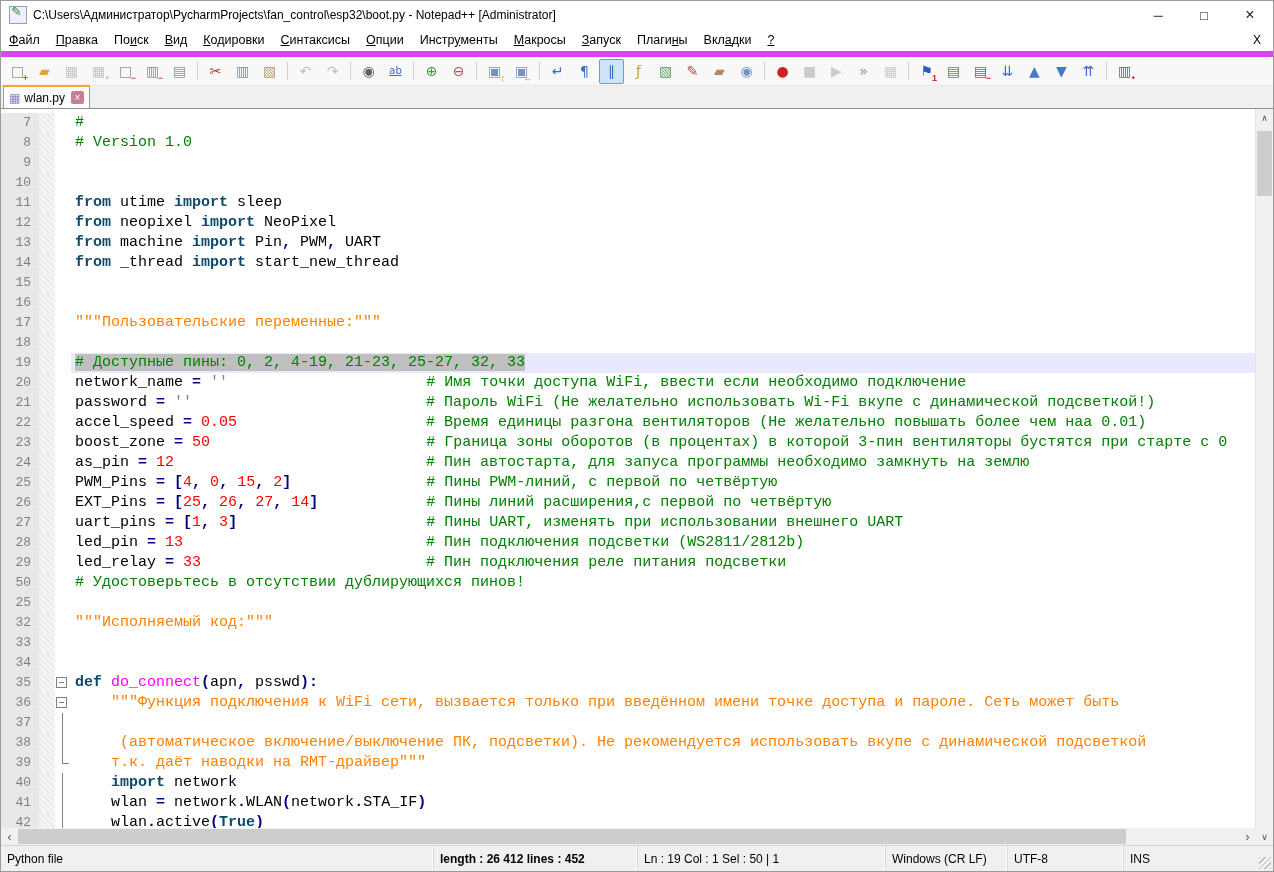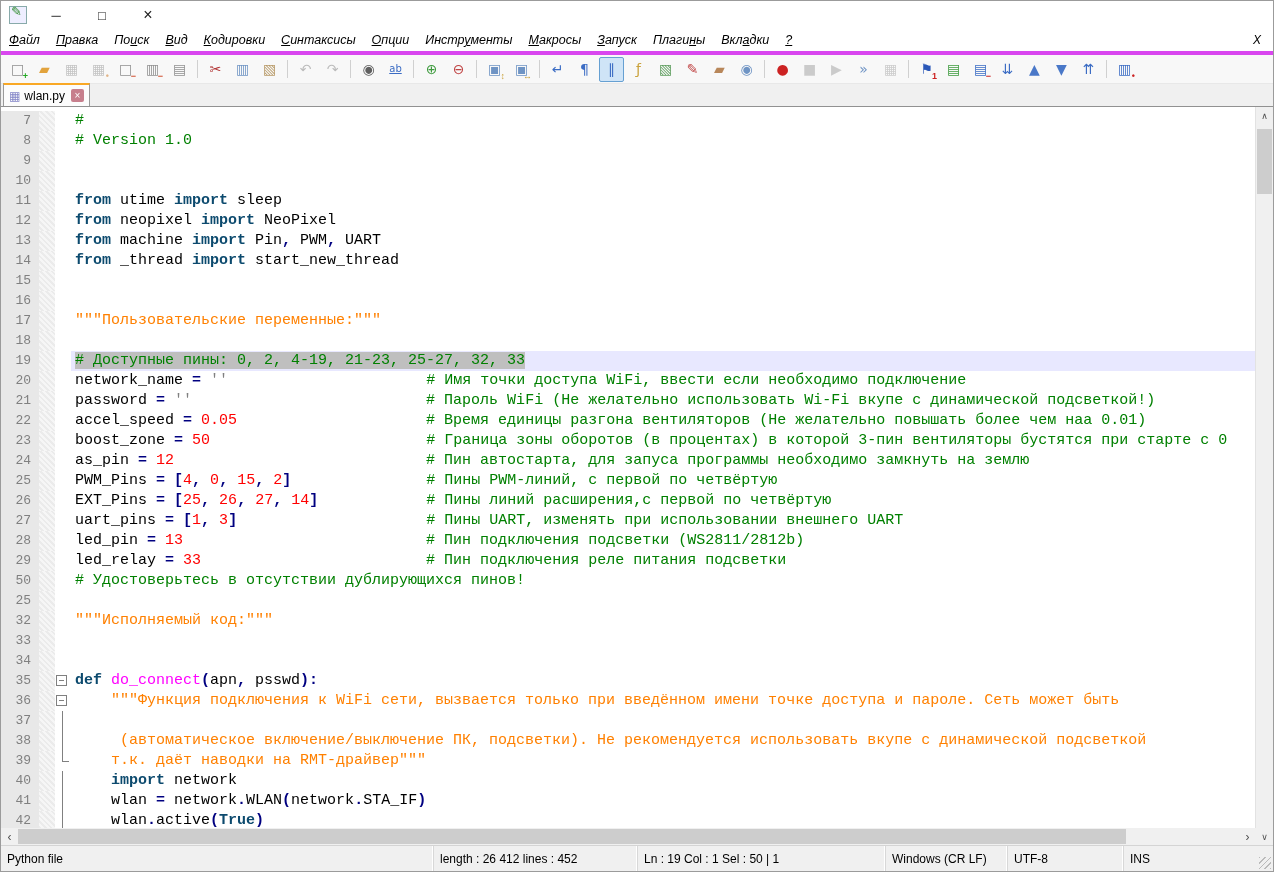--- a/index.html
+++ b/index.html
@@ -7,21 +7,21 @@
     font-family:"Liberation Sans",sans-serif;display:flex;flex-direction:column;overflow:hidden;}
   
   .titlebar{height:28px;background:#fff;display:flex;align-items:center;flex:0 0 auto;}
   .app-icon{width:16px;height:16px;margin:0 6px 0 8px;border:1px solid #8aa;background:#eef;position:relative;flex:0 0 auto;}
   .app-icon span{position:absolute;left:1px;top:-3px;color:#2e8b2e;font-size:13px;}
   .title-text{font-size:12px;color:#000;flex:1;white-space:nowrap;overflow:hidden;}
   .winbtn{width:46px;height:28px;display:flex;align-items:center;justify-content:center;
     font-size:13px;color:#222;flex:0 0 auto;cursor:default;}
   
   .menubar{height:22px;background:#fff;display:flex;align-items:center;font-size:12.5px;
-    border-bottom:4px solid #d946ef;flex:0 0 auto;font-style:italic;}
+    border-bottom:6px solid #d946ef;flex:0 0 auto;}
   .menu-item{padding:2px 8px;color:#000;white-space:nowrap;}
   .menu-item u{text-decoration:underline;}
   .menu-spacer{flex:1;}
   .menu-close{padding:2px 12px;font-size:12px;color:#000;}
   
   .toolbar{height:28px;background:#f8f8f8;display:flex;align-items:center;padding-left:3px;
     border-bottom:1px solid #e8e8e8;flex:0 0 auto;}
   .tbtn{width:23px;height:23px;display:flex;align-items:center;justify-content:center;
     position:relative;margin:0 1px;border:1px solid transparent;border-radius:2px;}
   .tbtn .tglyph{font-size:14px;line-height:1;font-family:"DejaVu Sans",sans-serif;}
@@ -70,37 +70,38 @@
   .hscroll{position:absolute;left:0;right:17px;bottom:0;height:17px;background:#f0f0f0;display:flex;align-items:center;}
   .hscroll .arr{width:17px;height:17px;display:flex;align-items:center;justify-content:center;font-size:12px;color:#505050;flex:0 0 auto;}
   .hthumb{height:15px;width:1108px;background:#cdcdcd;flex:0 0 auto;}
   .htrack{flex:1;}
   
   .statusbar{height:25px;background:#f0f0f0;border-top:1px solid #d4d4d4;display:flex;
     align-items:center;font-size:12px;color:#000;flex:0 0 auto;}
   .sseg{height:100%;display:flex;align-items:center;padding-left:6px;box-sizing:border-box;
     border-right:1px solid #d8d8d8;box-shadow:inset -1px 0 0 #fff;white-space:nowrap;overflow:hidden;}
   .sseg.s1{width:433px;}
-  .sseg.s2{width:204px;}
+  .sseg.s2{width:204px;font-weight:bold;}
   .sseg.s3{width:248px;}
   .sseg.s4{width:122px;}
   .sseg.s5{width:116px;}
   .sseg.s6{flex:1;border-right:none;box-shadow:none;}
   .grip{width:12px;height:12px;margin:8px 2px 2px 0;align-self:flex-end;
     background:repeating-linear-gradient(135deg,#bbb 0 1px,transparent 1px 4px);}
 </style>
 </head>
 <body>
 
 <div class="window">
 
   <div class="titlebar">
     <div class="app-icon">
         <span>✎</span>
       </div>
+    <div class="title-text">C:\Users\Администратор\PycharmProjects\fan_control\esp32\boot.py - Notepad++ [Administrator]</div>
     <div class="winbtn">─</div>
     <div class="winbtn">□</div>
     <div class="winbtn" style="font-size:16px;">×</div>
   </div>
 
   <div class="menubar">
     <span style="display:flex;">
         <span class="menu-item"><u>Ф</u>айл</span>
         <span class="menu-item"><u>П</u>равка</span>
         <span class="menu-item">По<u>и</u>ск</span>

